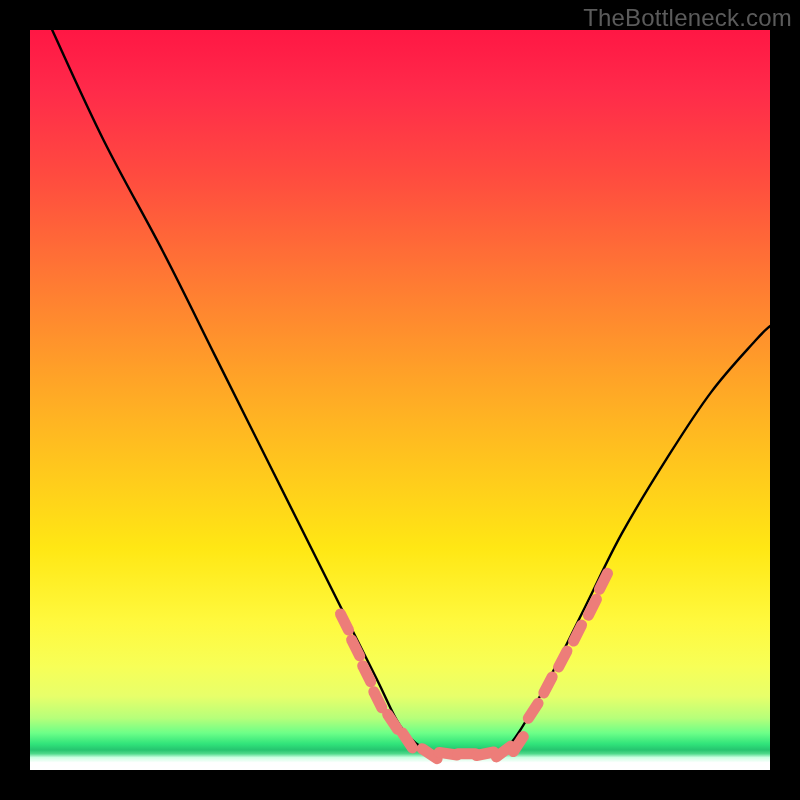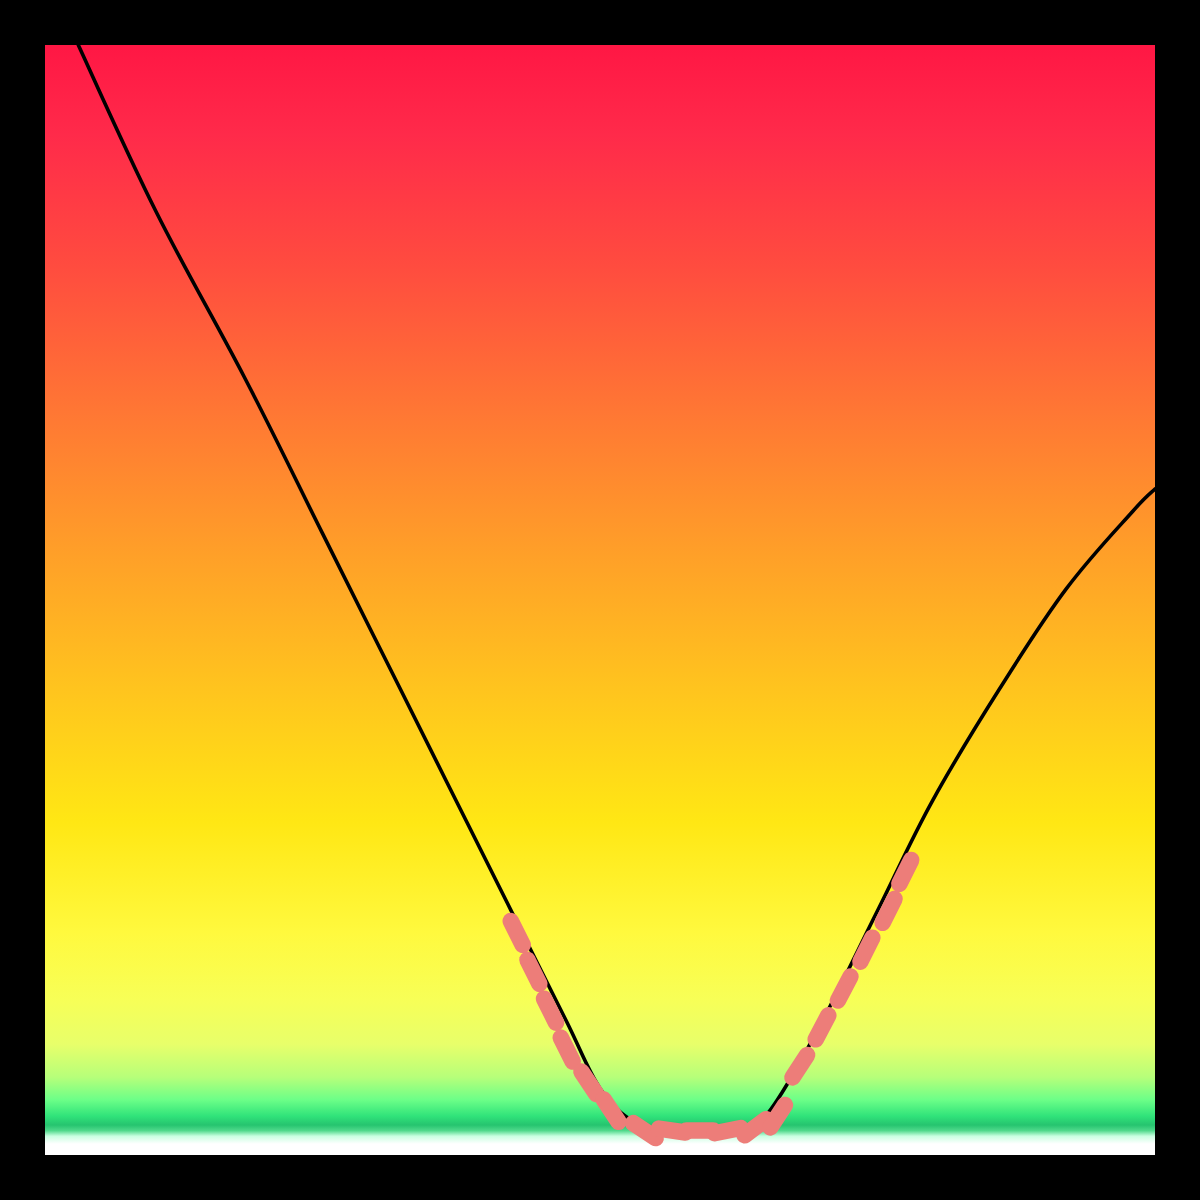--- a/index.html
+++ b/index.html
@@ -70,20 +70,21 @@
     font-weight: 500;
     letter-spacing: 0.2px;
     user-select: none;
   }
 </style>
 </head>
 <body>
 
 <div class="stage">
 
+  <div class="watermark">TheBottleneck.com</div>
 
   <div class="plot-area">
     <div class="gradient-bg"></div>
 
     <svg class="curve-svg" viewBox="0 0 740 740" preserveAspectRatio="none">
       <path id="main-curve" fill="none" stroke="#000000" stroke-width="2.4" stroke-linecap="round" d="M 22.2 0.0 C 31.5 20.0, 54.0 71.0, 74.0 111.0 C 94.0 151.0, 113.2 183.4, 133.2 222.0 C 153.2 260.6, 166.4 288.3, 185.0 325.6 C 203.6 362.9, 219.5 394.6, 236.8 429.2 C 254.1 463.8, 266.5 488.7, 281.2 518.0 C 295.9 547.3, 306.2 568.0, 318.2 592.0 C 330.2 616.0, 338.5 632.6, 347.8 651.2 C 357.1 669.8, 362.0 683.6, 370.0 695.6 C 378.0 707.6, 384.2 712.5, 392.2 717.8 C 400.2 723.1, 405.1 723.9, 414.4 725.2 C 423.7 726.5, 436.0 725.2, 444.0 725.2 C 452.0 725.2, 453.5 726.3, 458.8 725.2 C 464.1 724.1, 468.3 723.3, 473.6 719.3 C 478.9 715.3, 480.4 715.3, 488.4 703.0 C 496.4 690.7, 506.0 673.8, 518.0 651.2 C 530.0 628.6, 541.7 603.8, 555.0 577.2 C 568.3 550.6, 577.3 529.8, 592.0 503.2 C 606.7 476.6, 620.4 454.5, 636.4 429.2 C 652.4 403.9, 664.8 383.9, 680.8 362.6 C 696.8 341.3, 714.5 322.8, 725.2 310.8 C 735.9 298.8, 737.3 298.7, 740.0 296.0"></path>
       <g id="marker-layer">
           <line x1="310.5" y1="584.0" x2="318.5" y2="600.0" stroke="#ed7d79" stroke-width="11" stroke-linecap="round"></line>
           <line x1="321.6" y1="609.9" x2="329.6" y2="625.9" stroke="#ed7d79" stroke-width="11" stroke-linecap="round"></line>
           <line x1="332.7" y1="635.8" x2="340.7" y2="651.8" stroke="#ed7d79" stroke-width="11" stroke-linecap="round"></line>

